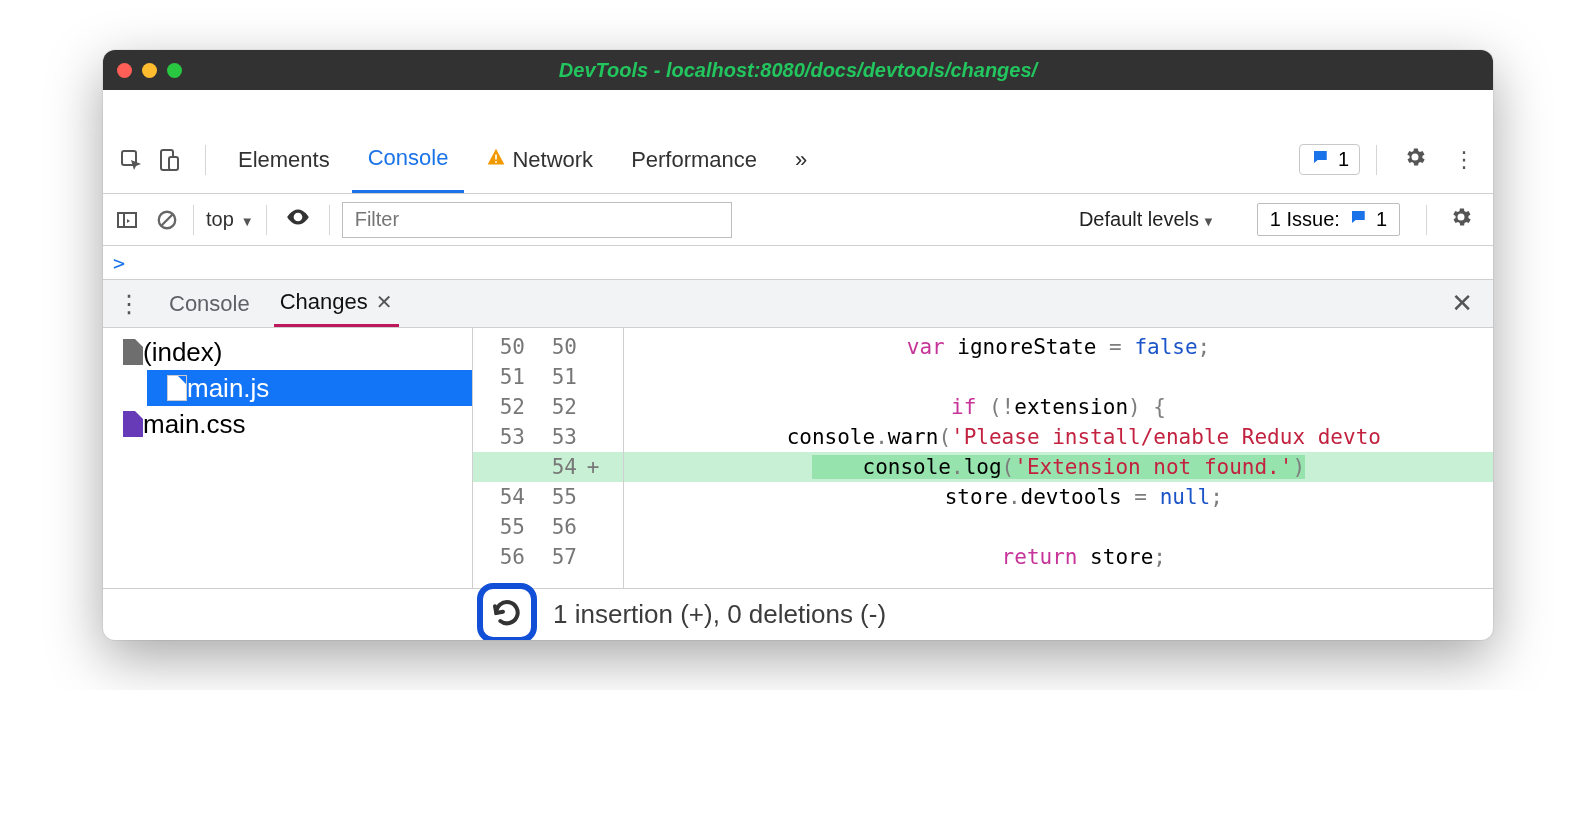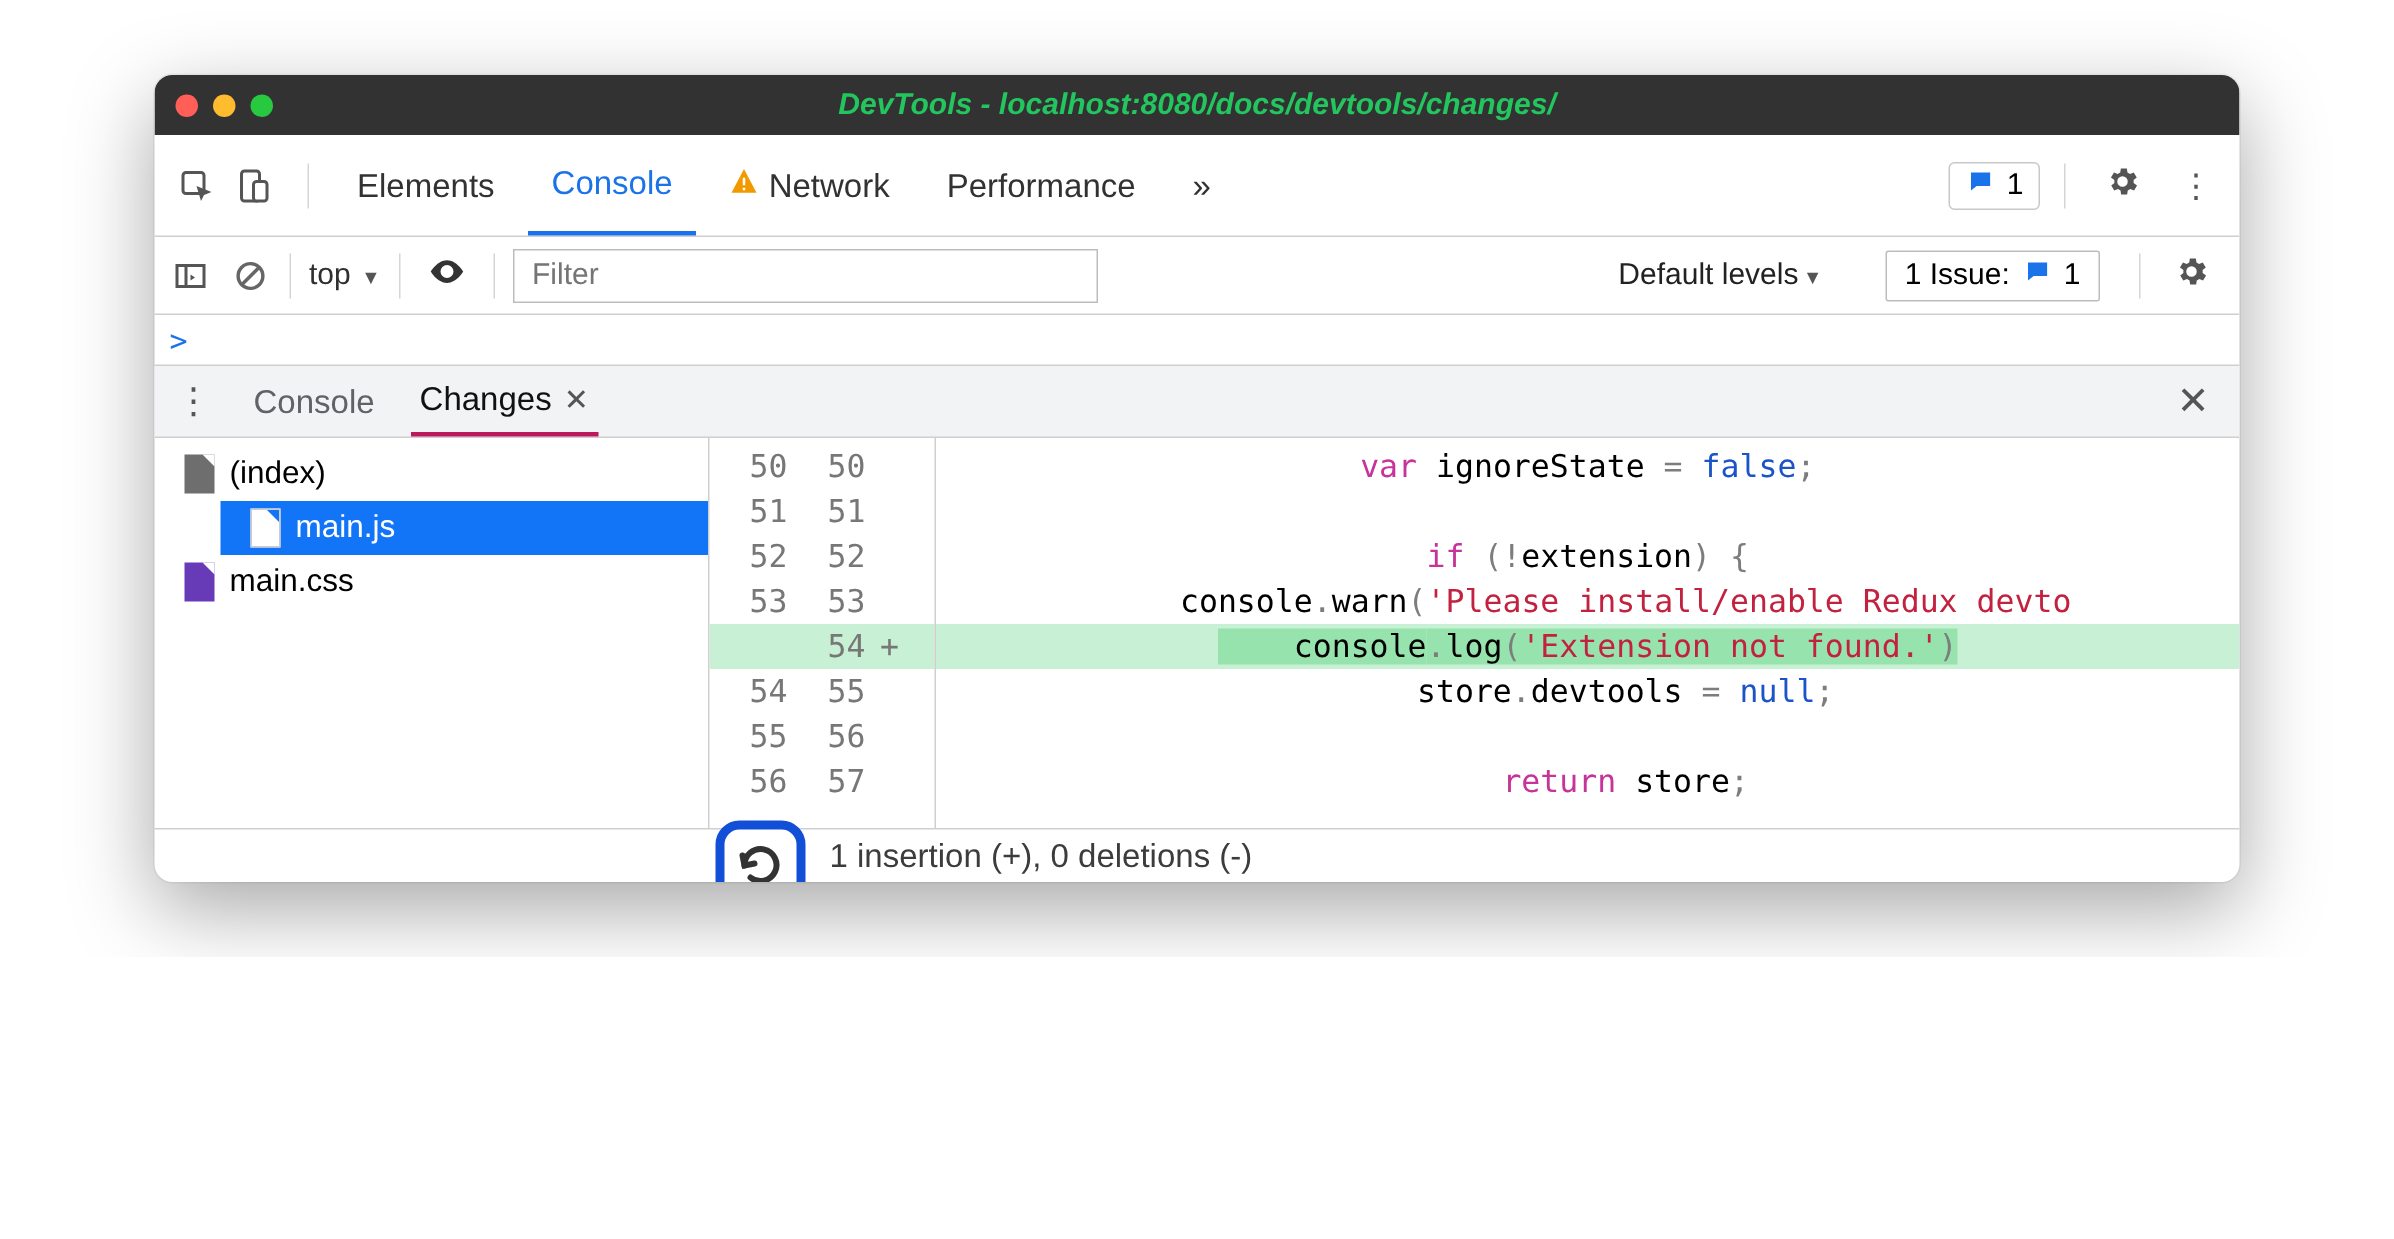--- a/index.html
+++ b/index.html
@@ -40,20 +40,21 @@
     color:#22c55e; font-size:20px; font-weight:600; pointer-events:none;font-style:italic;
   }
 
   
   .main-tabs {
     display:flex; align-items:center;
     border-bottom:1px solid #cfcfcf;
     height:68px;
     padding:0 8px;
     gap: 6px;
+    margin-top: 36px;
   }
   .main-tabs .left-tools { display:flex; align-items:center; gap:14px; padding:0 8px;}
   .main-tabs .divider { width:1px; height:30px; background:#d5d5d5; margin:0 10px;}
   .main-tabs .tab {
     padding: 0 16px;
     height:100%;
     display:flex; align-items:center;
     font-size:22px; color:#323232;
     gap:6px;
     cursor:pointer;
@@ -108,21 +109,21 @@
   .drawer-tabs .kebab2 { font-size:24px; color:#555; padding:0 4px; letter-spacing:0;}
   .drawer-tab { font-size:22px; color:#5f6368; padding:0 6px; height:100%; display:flex; align-items:center; gap:6px; cursor:pointer;}
   .drawer-tab.active { color:#111; border-bottom:3px solid #be185d;}
   .drawer-tab .close { font-size:20px; color:#555; margin-left:2px;}
   .drawer-tabs .spacer{flex:1;}
   .drawer-close { font-size:26px; color:#555; padding:0 10px; cursor:pointer;}
 
   
   .changes-body { display:flex; height:260px; }
   .file-list { width:370px; border-right:1px solid #cfcfcf; padding:6px 0;}
-  .file-row { display:flex; align-items:center; gap:10px; height:36px; padding:0 20px; font-size:21px; cursor:pointer;}
+  .file-row { display:flex; align-items:center; height:36px; padding:0 20px; font-size:26px; cursor:pointer;}
   .file-row.active { background:#1274f6; color:#fff;margin-left:44px;}
   .file-row .ficon { width:20px; height:26px; display:inline-block; position:relative;}
   .ficon.gray { background:#6e6e6e;}
   .ficon.white { background:#fff; border:1px solid #ccc;}
   .ficon.purple { background:#673ab7;}
   .ficon::after{
     content:""; position:absolute; top:0; right:0;
     width:0; height:0; border-top:8px solid #fff; border-left:8px solid transparent;
   }
   .file-row.active .ficon.white::after{border-top-color:#1274f6;}
@@ -137,25 +138,25 @@
   .code { flex:1; padding:4px 0; white-space:pre; overflow:hidden;}
   .code-line { padding:0 60px 0 60px; line-height:30px;text-align:center;}
   .gutter-line { line-height:30px; display:flex;}
   .added-line { background:#c8f0d4; }
   .added-span { background:#97e3ae; }
   .kw{color:#c63399;} .str{color:#c2223f;} .val{color:#1a54c8;} .g{color:#7d7d7d;}
 
   
   .statusbar {
     position:relative;
-    height:36px;
+    height:52px;
     border-top:1px solid #cfcfcf;
     display:flex; align-items:center;
     padding-left:380px;
-    font-size:22px; color:#3c3c3c;
+    font-size:26px; color:#3c3c3c;
   }
   .revert-ring {
     position:absolute; left:374px; top:-6px;
     width:60px; height:60px; border:6px solid #124fd7; border-radius:16px;
     display:flex; align-items:center; justify-content:center;
     background:#fff;
   }
   .revert-ring svg{ width:32px; height:32px; }
   .status-text{ margin-left:70px;}
 

